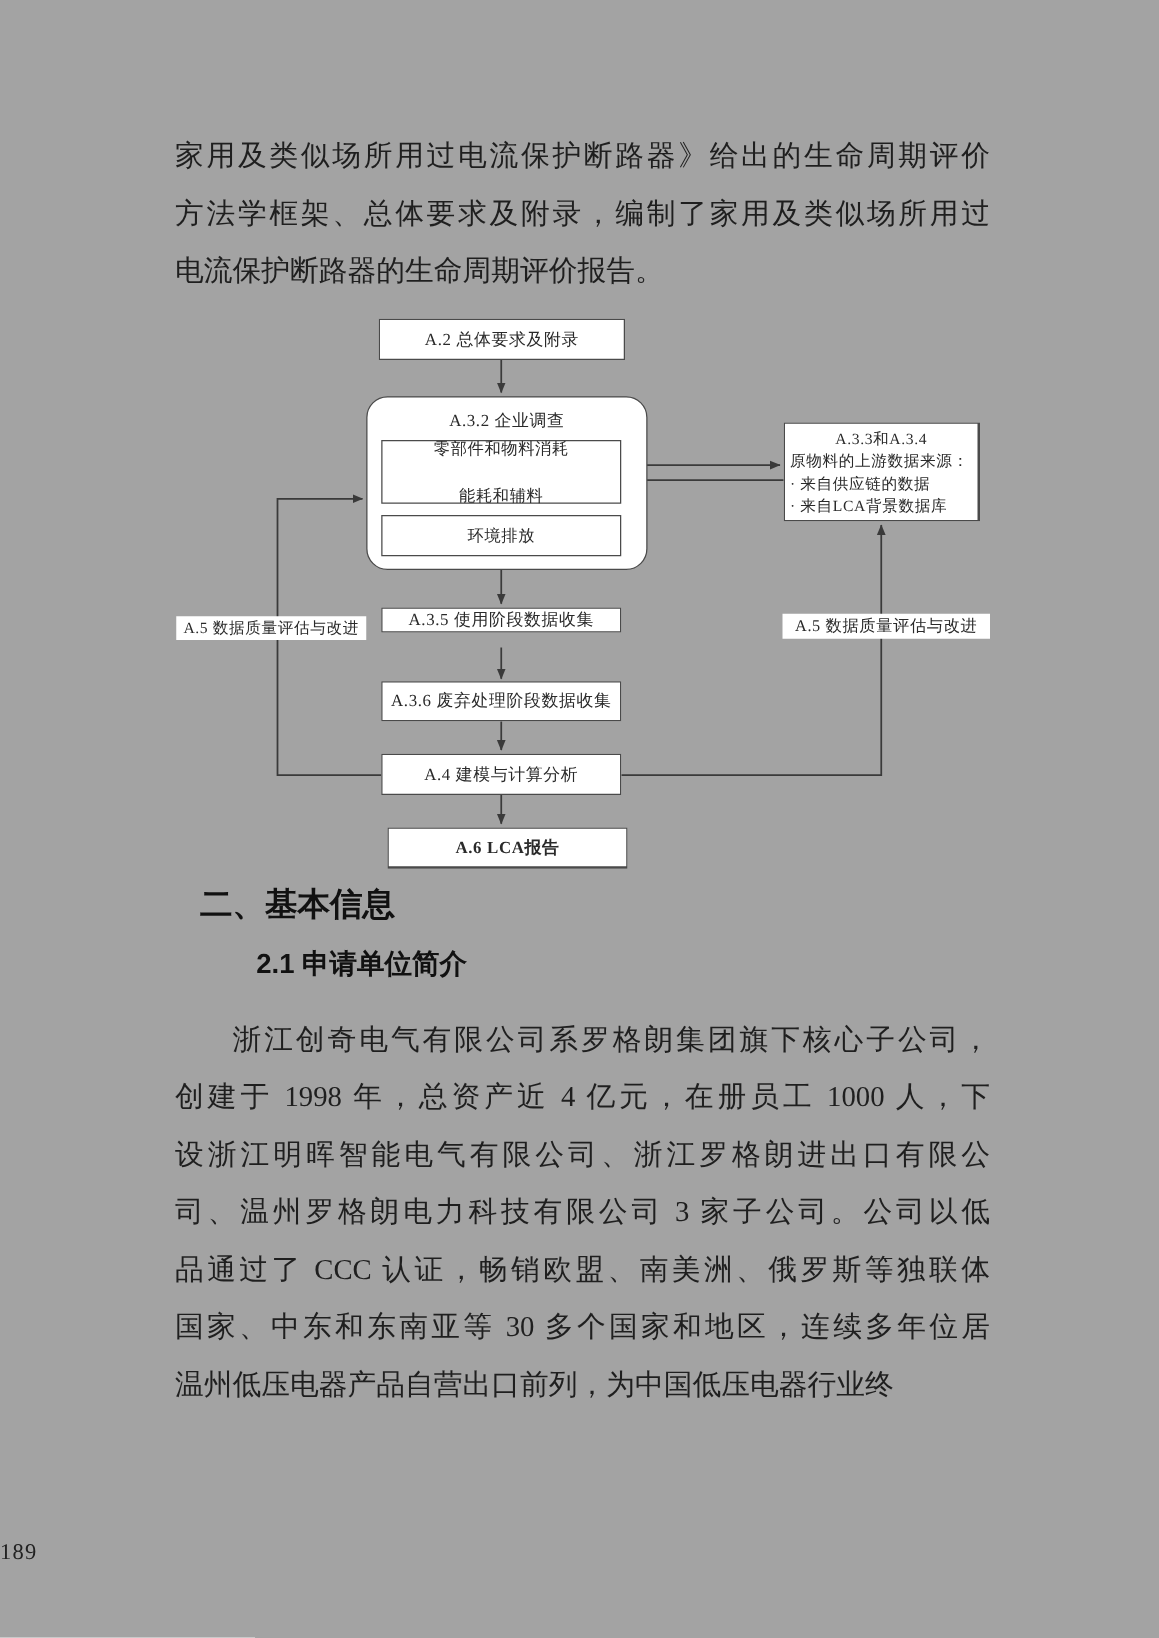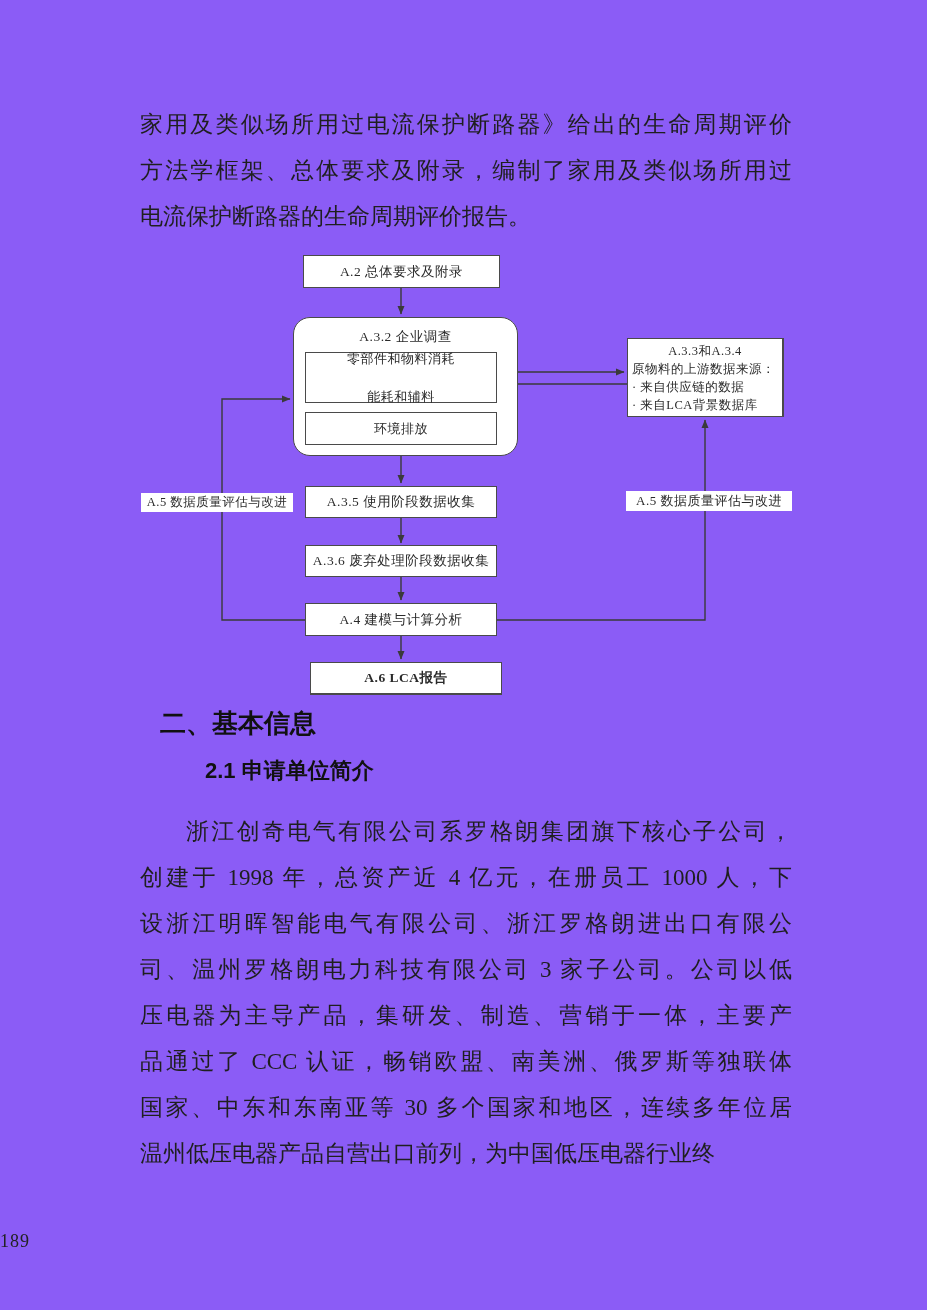--- a/index.html
+++ b/index.html
@@ -1,18 +1,18 @@
 <!DOCTYPE html>
 <html><head>
 <meta charset="utf-8">
 <style>
   html,body { margin:0; padding:0; background:#e8e8e8; }
   .page {
     position:relative; width:927px; height:1310px; margin:0 auto;
-    background:#8b5cf6; overflow:hidden;
+    background:#a3a3a3; overflow:hidden;
     font-family:"Liberation Serif","DejaVu Serif",serif;
     color:#1f1f1f;
   }
   
   .para { position:absolute; font-size:23px; line-height:46px; }
   .para .line { text-align:justify; text-align-last:justify; white-space:nowrap; overflow:hidden; }
   .para .line:last-child { text-align-last:left; }
   .para.indent-first .line:first-child { padding-left:46px; }
   .intro-para { left:140px; top:102px; width:652px; }
   .body-para  { left:140px; top:809px; width:652px; }
@@ -54,21 +54,21 @@
   .box-a2   { left:303px; top:255px; width:197px; height:33px; }
   .box-comp { left:305px; top:352px; width:192px; height:51px; flex-direction:column; font-size:13px;gap:20px; }
   .box-emis { left:305px; top:412px; width:192px; height:33px; font-size:13px; }
   .box-a33  {
     left:627px; top:338px; width:157px; height:79px;
     flex-direction:column; justify-content:flex-start;
     font-size:12.5px; padding:3px 4px; border-right-width:2.2px;
   }
   .box-a33 .line { line-height:18px; width:100%; text-align:left; white-space:nowrap; }
   .box-a33 .line:first-child { text-align:center; }
-  .box-a35 { left:305px; top:486px; width:192px; height:32px;text-align:right; }
+  .box-a35 { left:305px; top:486px; width:192px; height:20px;text-align:right; }
   .box-a36 { left:305px; top:545px; width:192px; height:32px; }
   .box-a4  { left:305px; top:603px; width:192px; height:33px; }
   .box-a6  { left:310px; top:662px; width:192px; height:33px; border-bottom-width:2px;font-weight:bold; }
   .fc-sidelabel {
     position:absolute; z-index:3; background:#fff;
     font-size:12.5px; color:#2a2a2a; white-space:nowrap;
     letter-spacing:0.5px; padding:1px 2px;
   }
   .fc-sidelabel.left  { left:141px; top:493px; width:148px; text-align:center; }
   .fc-sidelabel.right { left:626px; top:491px; width:162px; text-align:center; font-size:13px; }
@@ -134,21 +134,20 @@
   <div class="fc-sidelabel right">A.5  数据质量评估与改进</div>
 
   <div class="sec-heading">二、基本信息</div>
   <div class="sub-heading">2.1 申请单位简介</div>
 
   <div class="para body-para indent-first">
       <div class="line">浙江创奇电气有限公司系罗格朗集团旗下核心子公司，</div>
       <div class="line">创建于 1998 年，总资产近 4 亿元，在册员工 1000 人，下</div>
       <div class="line">设浙江明晖智能电气有限公司、浙江罗格朗进出口有限公</div>
       <div class="line">司、温州罗格朗电力科技有限公司 3 家子公司。公司以低</div>
-      <div class="line">压电器为主导产品，集研发、制造、营销于一体，主要产</div>
       <div class="line">品通过了 CCC 认证，畅销欧盟、南美洲、俄罗斯等独联体</div>
       <div class="line">国家、中东和东南亚等 30 多个国家和地区，连续多年位居</div>
       <div class="line">温州低压电器产品自营出口前列，为中国低压电器行业终</div>
     </div>
 
   <div class="page-number">189</div>
 
 </div>
 
 </body></html>

